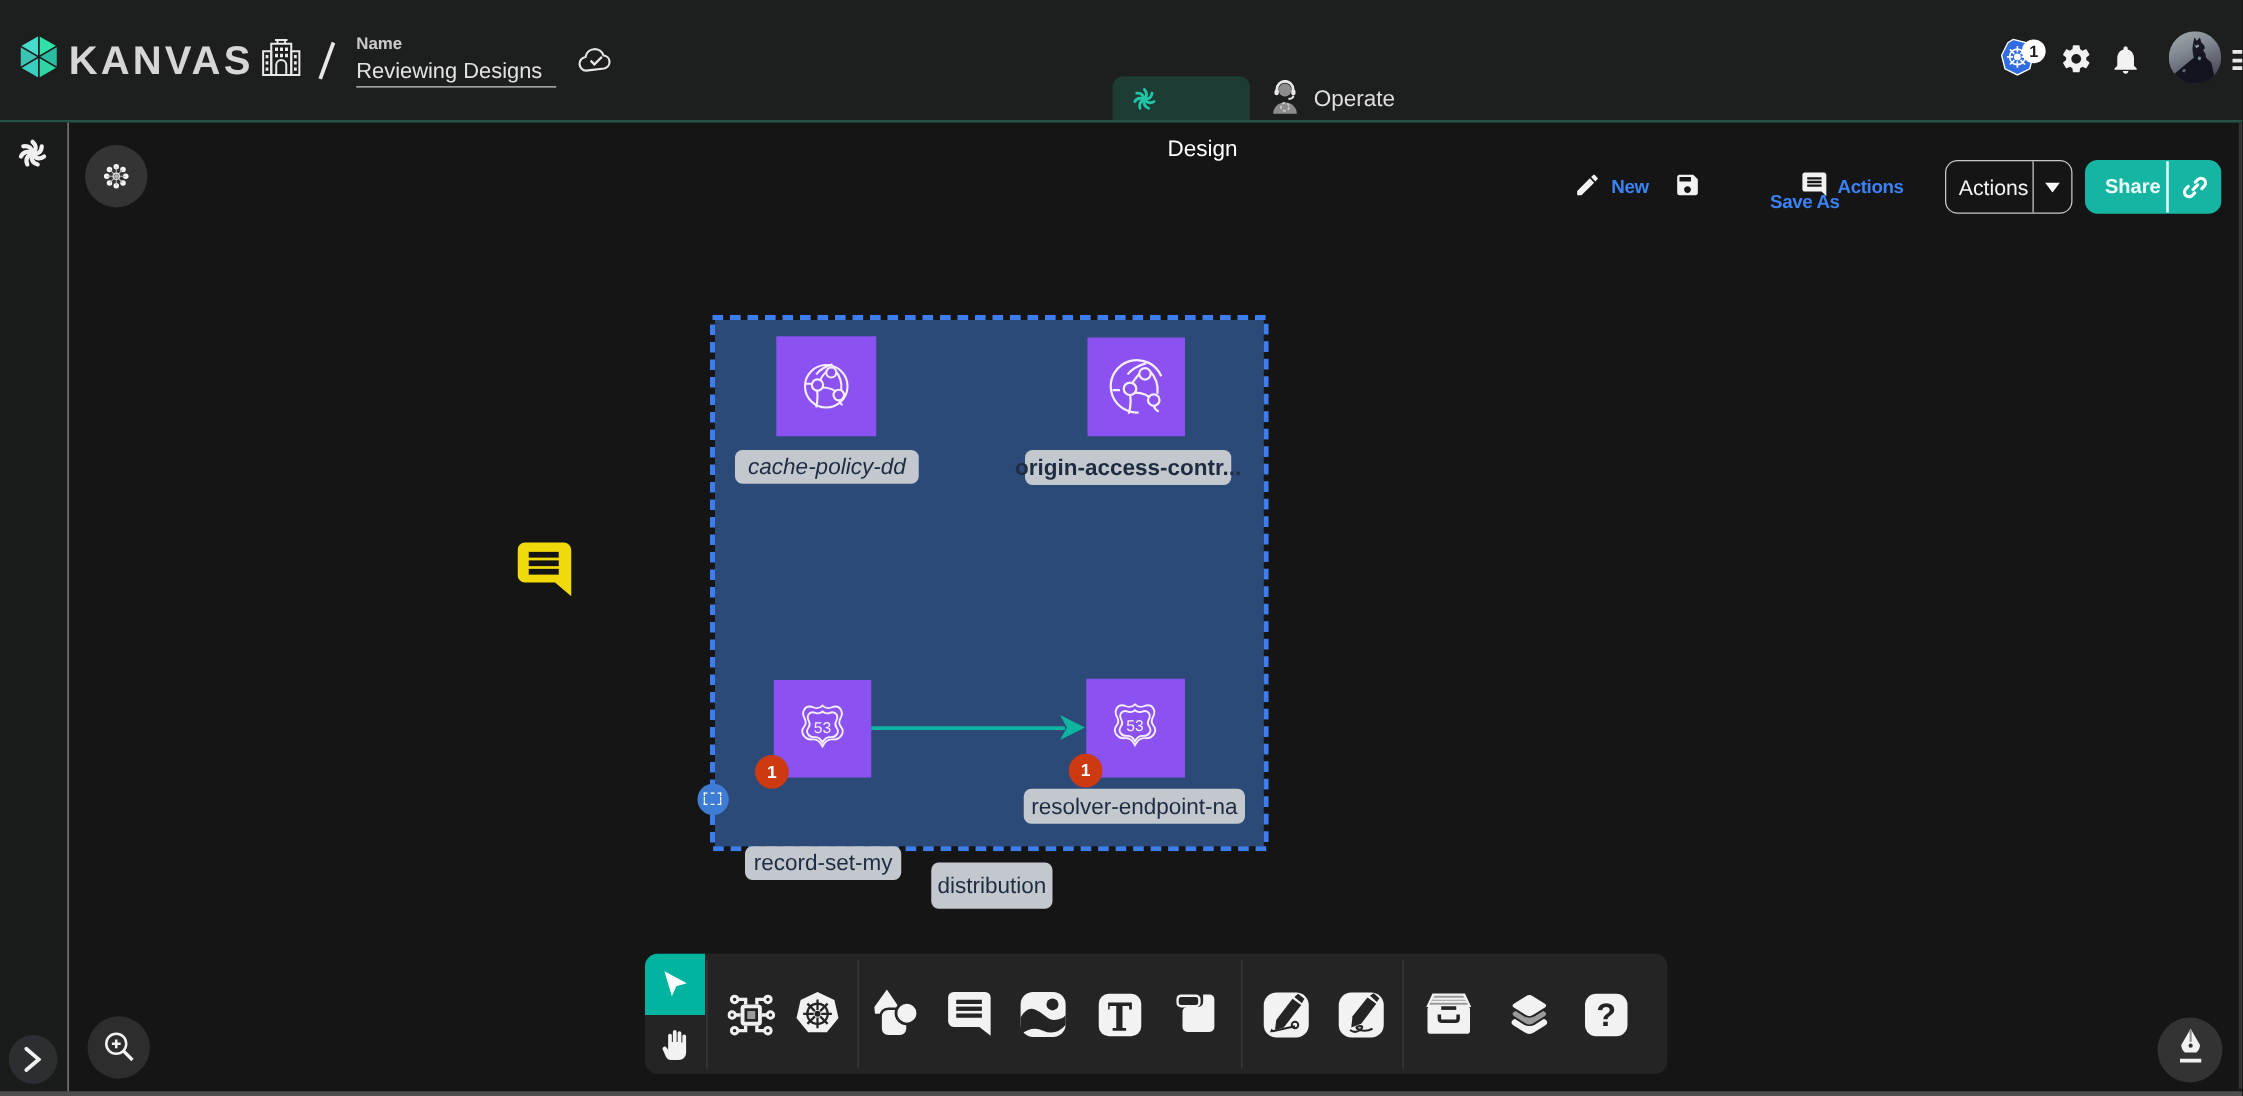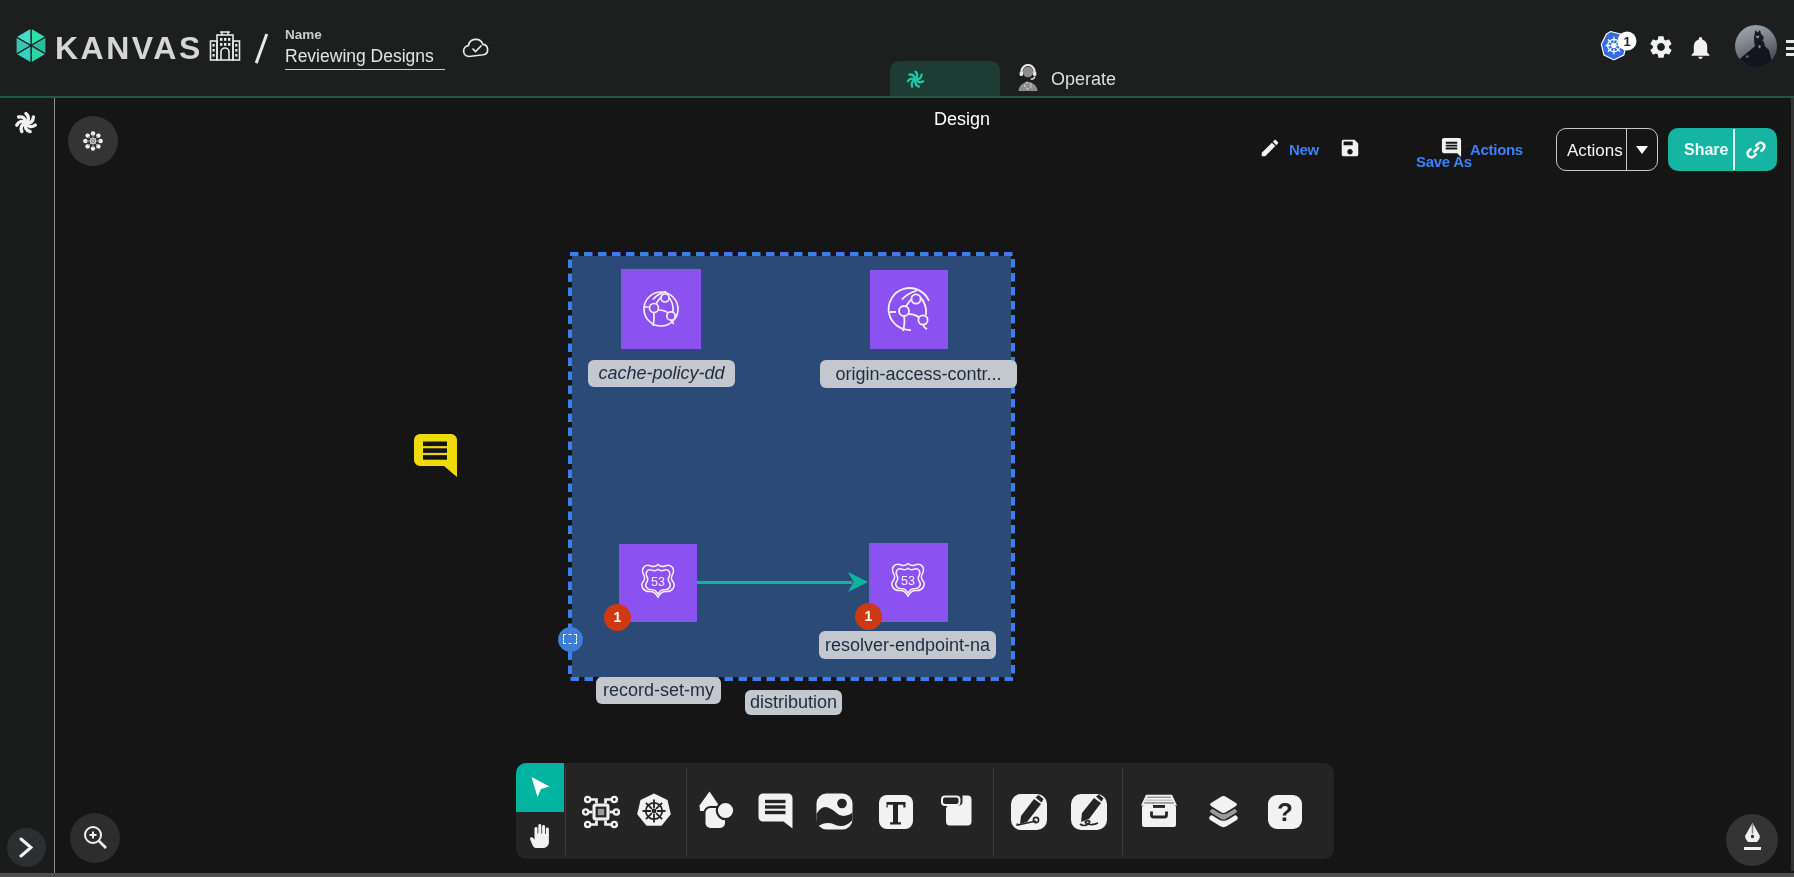--- a/index.html
+++ b/index.html
@@ -250,24 +250,24 @@
 
   <div class="abs" style="left:697px; top:580.5px; width:155px; height:3.5px; background:#0db4a0;"></div>
   <svg class="abs" style="left:847px; top:571px;" width="22" height="22" viewBox="0 0 22 22">
       <polygon points="1,1 21,11 1,21 6.5,11" fill="#0db4a0"></polygon>
     </svg>
 
   <div class="abs" style="left:604px; top:604px; width:27px; height:27px; border-radius:50%; background:#cd3a12; color:#ffffff; font-size:14px; font-weight:bold; text-align:center; line-height:27px;">1</div>
   <div class="abs" style="left:855px; top:603px; width:27px; height:27px; border-radius:50%; background:#cd3a12; color:#ffffff; font-size:14px; font-weight:bold; text-align:center; line-height:27px;">1</div>
 
   <div class="pill" style="left:588px; top:360px; width:147px; height:27px;font-style:italic;">cache-policy-dd</div>
-  <div class="pill" style="left:820px; top:360px; width:197px; height:28px;">origin-access-contr...</div>
+  <div class="pill" style="left:820px; top:360px; width:165px; height:28px;font-weight:bold;">origin-access-contr...</div>
   <div class="pill" style="left:596px; top:633px; width:125px; height:27px;margin-top:44px;">record-set-my</div>
   <div class="pill" style="left:819px; top:631px; width:177px; height:28px;text-align:right;">resolver-endpoint-na</div>
-  <div class="pill" style="left:745px; top:690px; width:97px; height:25px;">distribution</div>
+  <div class="pill" style="left:745px; top:690px; width:97px; height:37px;">distribution</div>
 
   <svg class="abs" style="left:414px; top:433px;" width="44" height="45" viewBox="0 0 44 45">
     <path d="M6,1 h31 a6,6 0 0 1 6,6 v37 l-13,-11 H6 a6,6 0 0 1 -6,-6 V7 a6,6 0 0 1 6,-6 z" fill="#f0da0a"></path>
     <g fill="#141414">
       <rect x="9" y="8.5" width="24" height="4.6"></rect>
       <rect x="9" y="15.3" width="24" height="4.6"></rect>
       <rect x="9" y="22.1" width="24" height="4.6"></rect>
     </g>
   </svg>
 

